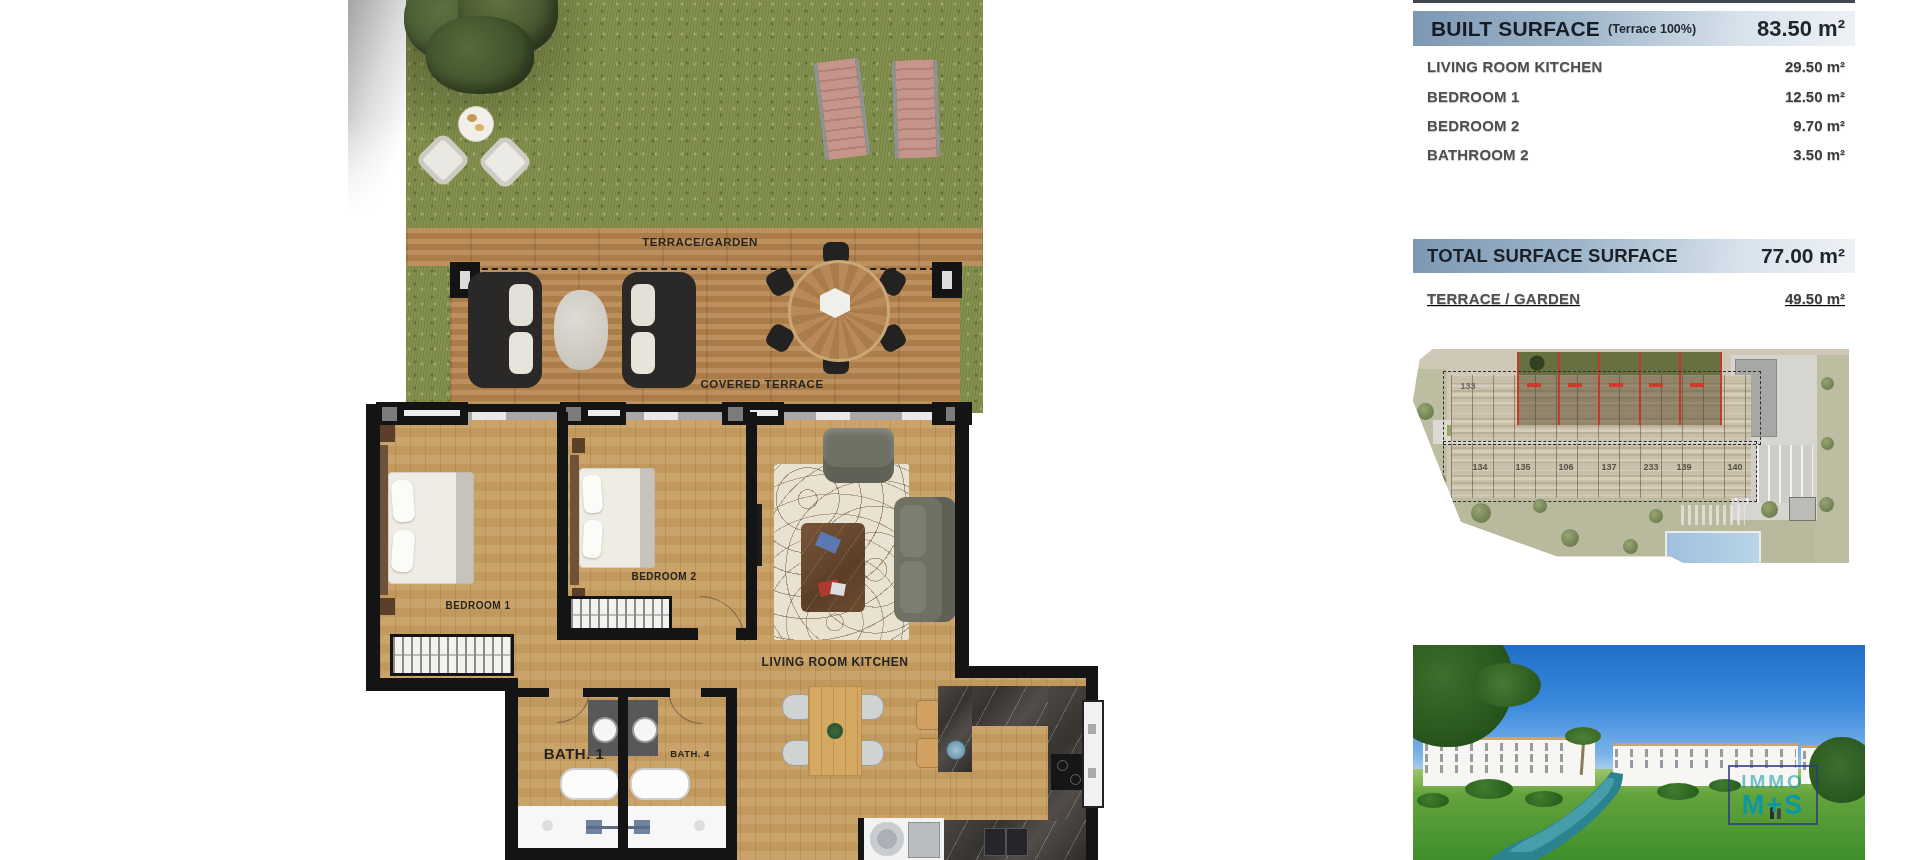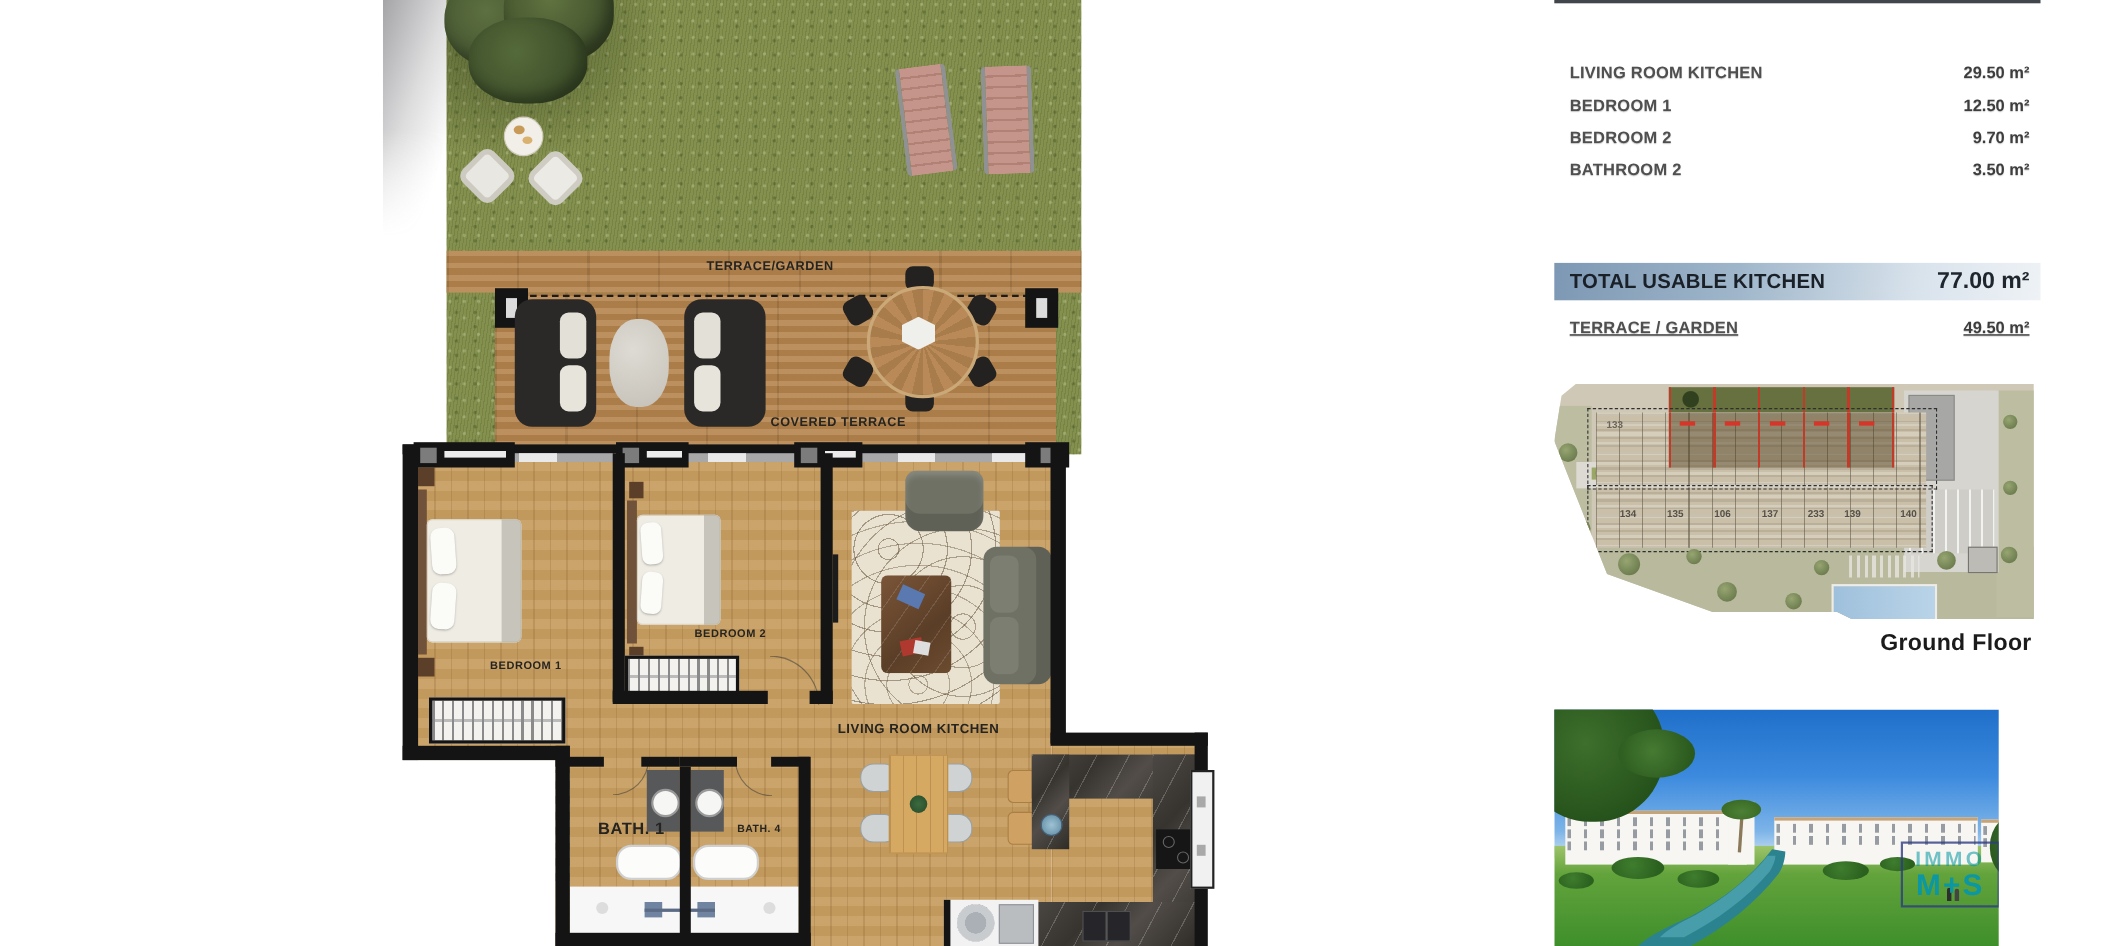--- a/index.html
+++ b/index.html
@@ -240,40 +240,45 @@
   <div class="abs wall" style="left:583px;top:688px;width:35px;height:9px;"></div>
   <div class="abs wall" style="left:618px;top:688px;width:52px;height:9px;"></div>
   <div class="abs wall" style="left:701px;top:688px;width:35px;height:9px;"></div>
   <div class="abs wall" style="left:618px;top:697px;width:10px;height:163px;"></div>
   <div class="abs wall" style="left:726px;top:688px;width:11px;height:172px;"></div>
   <div class="abs wall" style="left:505px;top:848px;width:232px;height:12px;"></div>
 </div>
 
 <div class="abs" style="left:1413px;top:0;width:442px;height:320px;">
   <div class="abs" style="left:0;top:0;width:442px;height:3px;background:#41464d;"></div>
+  <div class="abs band" style="left:0;top:11px;width:442px;height:35px;padding:0;">
+    <span style="font-size:21px;font-weight:bold;color:#161c26;margin-left:18px;letter-spacing:.2px;">BUILT SURFACE</span>
+    <span style="font-size:12.5px;font-weight:bold;color:#1f2730;margin-left:8px;">(Terrace 100%)</span>
+    <span style="font-size:22px;font-weight:bold;color:#20262e;margin-left:auto;margin-right:10px;">83.50 m²</span>
+  </div>
   <div class="abs" style="left:0;top:52px;width:442px;">
     <div class="trow">
         <span class="tlabel">LIVING ROOM KITCHEN</span>
         <span class="tvalue">29.50 m²</span>
       </div>
     <div class="trow">
         <span class="tlabel">BEDROOM 1</span>
         <span class="tvalue">12.50 m²</span>
       </div>
     <div class="trow">
         <span class="tlabel">BEDROOM 2</span>
         <span class="tvalue">9.70 m²</span>
       </div>
     <div class="trow">
         <span class="tlabel">BATHROOM 2</span>
         <span class="tvalue">3.50 m²</span>
       </div>
   </div>
   <div class="abs band" style="left:0;top:239px;width:442px;height:34px;">
-    <span style="font-size:18.5px;font-weight:bold;color:#1a2028;margin-left:14px;letter-spacing:.2px;">TOTAL USABLE KITCHEN</span>
+    <span style="font-size:18.5px;font-weight:bold;color:#1a2028;margin-left:14px;letter-spacing:.2px;">TOTAL SURFACE SURFACE</span>
     <span style="font-size:21px;font-weight:bold;color:#20262e;margin-left:auto;margin-right:10px;">77.00 m²</span>
   </div>
   <div class="abs trow" style="left:0;top:284px;width:418px;text-decoration:underline;">
     <span class="tlabel">TERRACE / GARDEN</span>
     <span class="tvalue">49.50 m²</span>
   </div>
 </div>
 
 <div class="abs" style="left:1413px;top:349px;width:436px;height:255px;">
   <div class="abs" style="left:0;top:0;width:436px;height:216px;
@@ -323,24 +328,23 @@
     <div class="tree" style="left:58px;top:154px;width:20px;height:20px;"></div>
     <div class="tree" style="left:148px;top:180px;width:18px;height:18px;"></div>
     <div class="tree" style="left:210px;top:190px;width:15px;height:15px;"></div>
     <div class="tree" style="left:236px;top:160px;width:14px;height:14px;"></div>
     <div class="tree" style="left:348px;top:152px;width:17px;height:17px;"></div>
     <div class="tree" style="left:408px;top:28px;width:13px;height:13px;"></div>
     <div class="tree" style="left:408px;top:88px;width:13px;height:13px;"></div>
     <div class="tree" style="left:406px;top:148px;width:15px;height:15px;"></div>
     <div class="tree" style="left:120px;top:150px;width:14px;height:14px;"></div>
   </div>
-  <div class="abs" style="left:0;top:224px;width:434px;text-align:right;font-size:21px;font-weight:bold;color:#1b1b1b;letter-spacing:.3px;">Ground Floor</div>
 </div>
 
-<div class="abs" style="left:1413px;top:645px;width:404px;height:215px;overflow:hidden;">
+<div class="abs" style="left:1413px;top:645px;width:452px;height:215px;overflow:hidden;">
   <div class="abs" style="left:0;top:0;width:452px;height:135px;
        background:linear-gradient(180deg,#1f6fca 0%,#3c8ade 45%,#7db4e8 82%,#cfe3f2 100%);"></div>
   <div class="abs" style="left:0;top:124px;width:452px;height:91px;
        background:linear-gradient(180deg,#9ec46a 0%,#63a33c 28%,#3e8f2b 100%);"></div>
   <div class="bldg" style="left:10px;top:92px;width:165px;height:46px;">
     <div class="bfloor"></div>
     <div class="bfloor"></div>
     <div class="bfloor"></div>
   </div>
   <div class="bldg" style="left:158px;top:84px;width:24px;height:54px;"></div>

